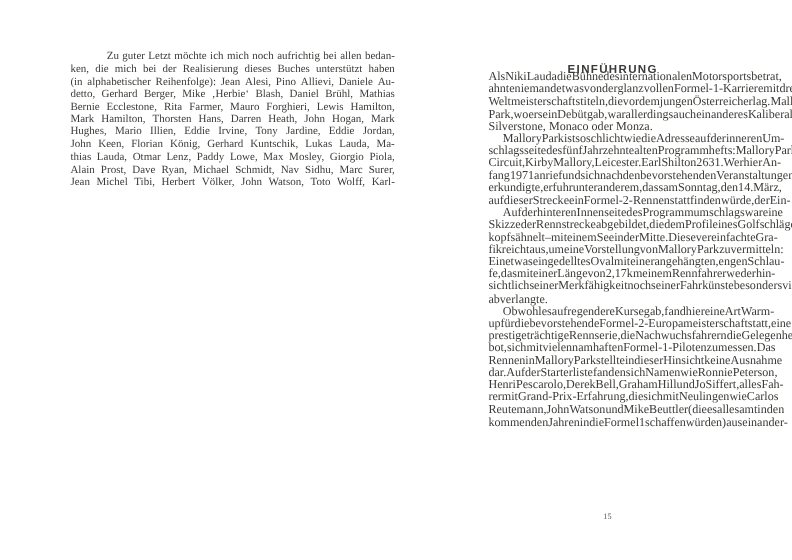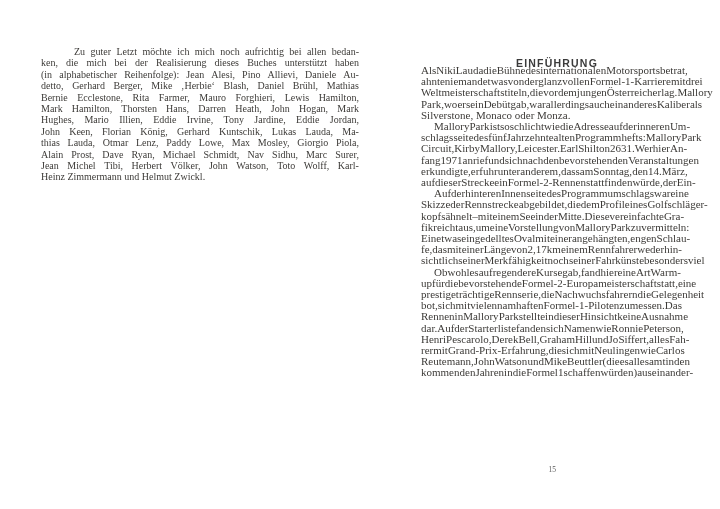--- a/index.html
+++ b/index.html
@@ -35,21 +35,21 @@
     font-size: 10px;
     line-height: 11.4px;
   }
   .right-tb {
     left: 21px;  
     top: 65px;
     width: 240px;
     font-size: 11px;
     line-height: 11.2px;
   }
-  .line { min-height: 1px; }
+  .line { min-height: 1px; margin-left: 23px; }
   .line.just {
     display: flex;
     justify-content: space-between;
   }
   .line.just span { flex: 0 0 auto; }
   .line.last { text-align: left; }
   .left-tb  .line.indent { padding-left: 33px; }
   .right-tb .line.indent { padding-left: 13px; }
 
   .chapter-heading {
@@ -201,21 +201,20 @@
         <span>Michel</span>
         <span>Tibi,</span>
         <span>Herbert</span>
         <span>Völker,</span>
         <span>John</span>
         <span>Watson,</span>
         <span>Toto</span>
         <span>Wolff,</span>
         <span>Karl-</span>
       </div>
-      <div class="line last">Heinz Zimmermann und Helmut Zwickl.</div>
     </div>
   <div class="folio folio-left">14</div>
 </section>
 
 <section class="page page-right">
   <h1 class="chapter-heading">EINFÜHRUNG</h1>
   <div class="textblock right-tb" id="right-paragraphs">
       <div class="line just">
         <span>Als</span>
         <span>Niki</span>
@@ -410,20 +409,21 @@
       <div class="line just">
         <span>sichtlich</span>
         <span>seiner</span>
         <span>Merkfähigkeit</span>
         <span>noch</span>
         <span>seiner</span>
         <span>Fahrkünste</span>
         <span>besonders</span>
         <span>viel</span>
       </div>
+      <div class="line last">abverlangte.</div>
       <div class="line just indent">
         <span>Obwohl</span>
         <span>es</span>
         <span>aufregendere</span>
         <span>Kurse</span>
         <span>gab,</span>
         <span>fand</span>
         <span>hier</span>
         <span>eine</span>
         <span>Art</span>

